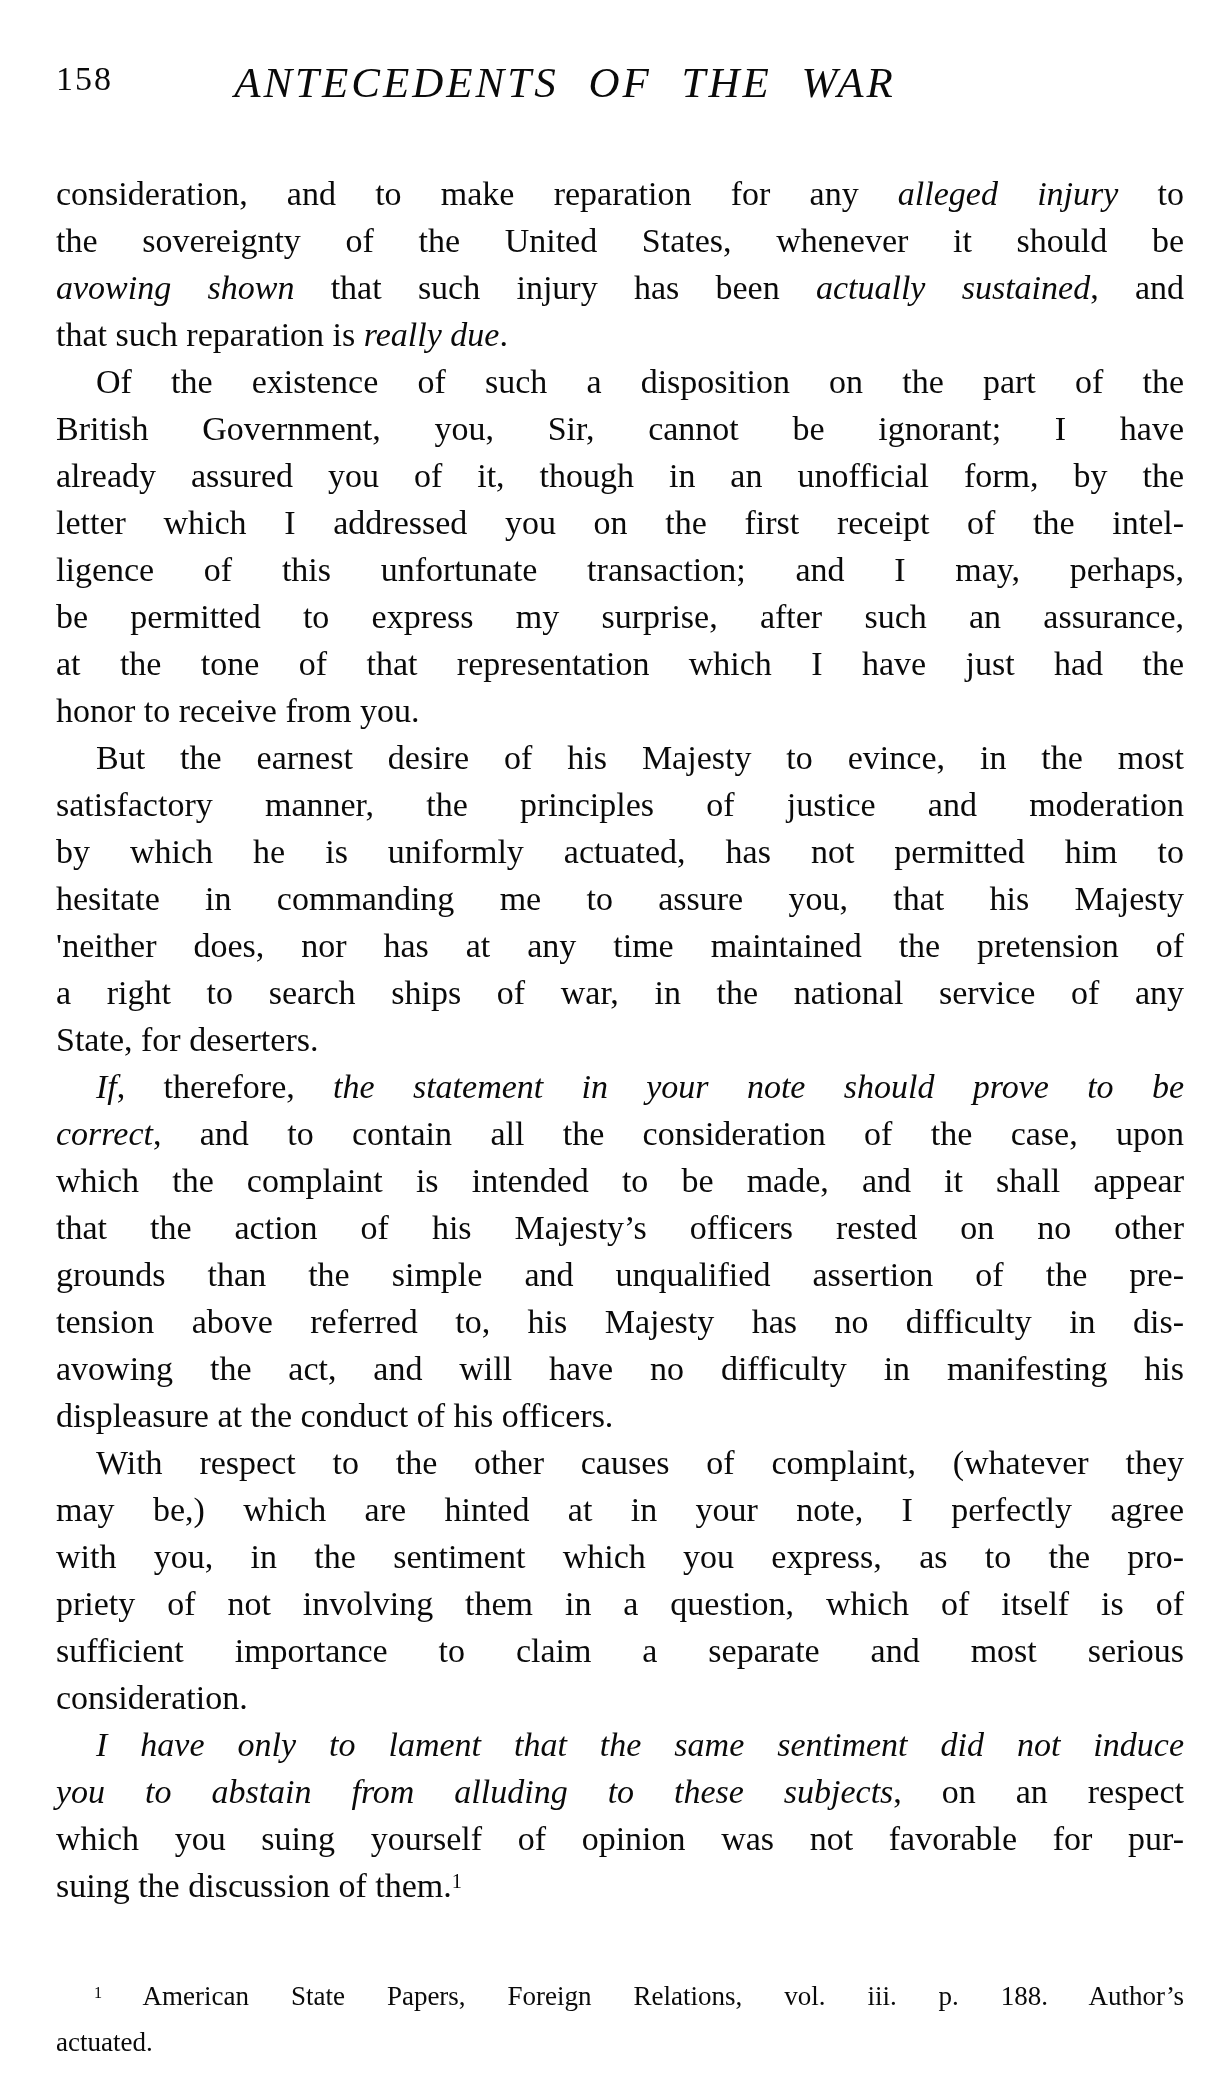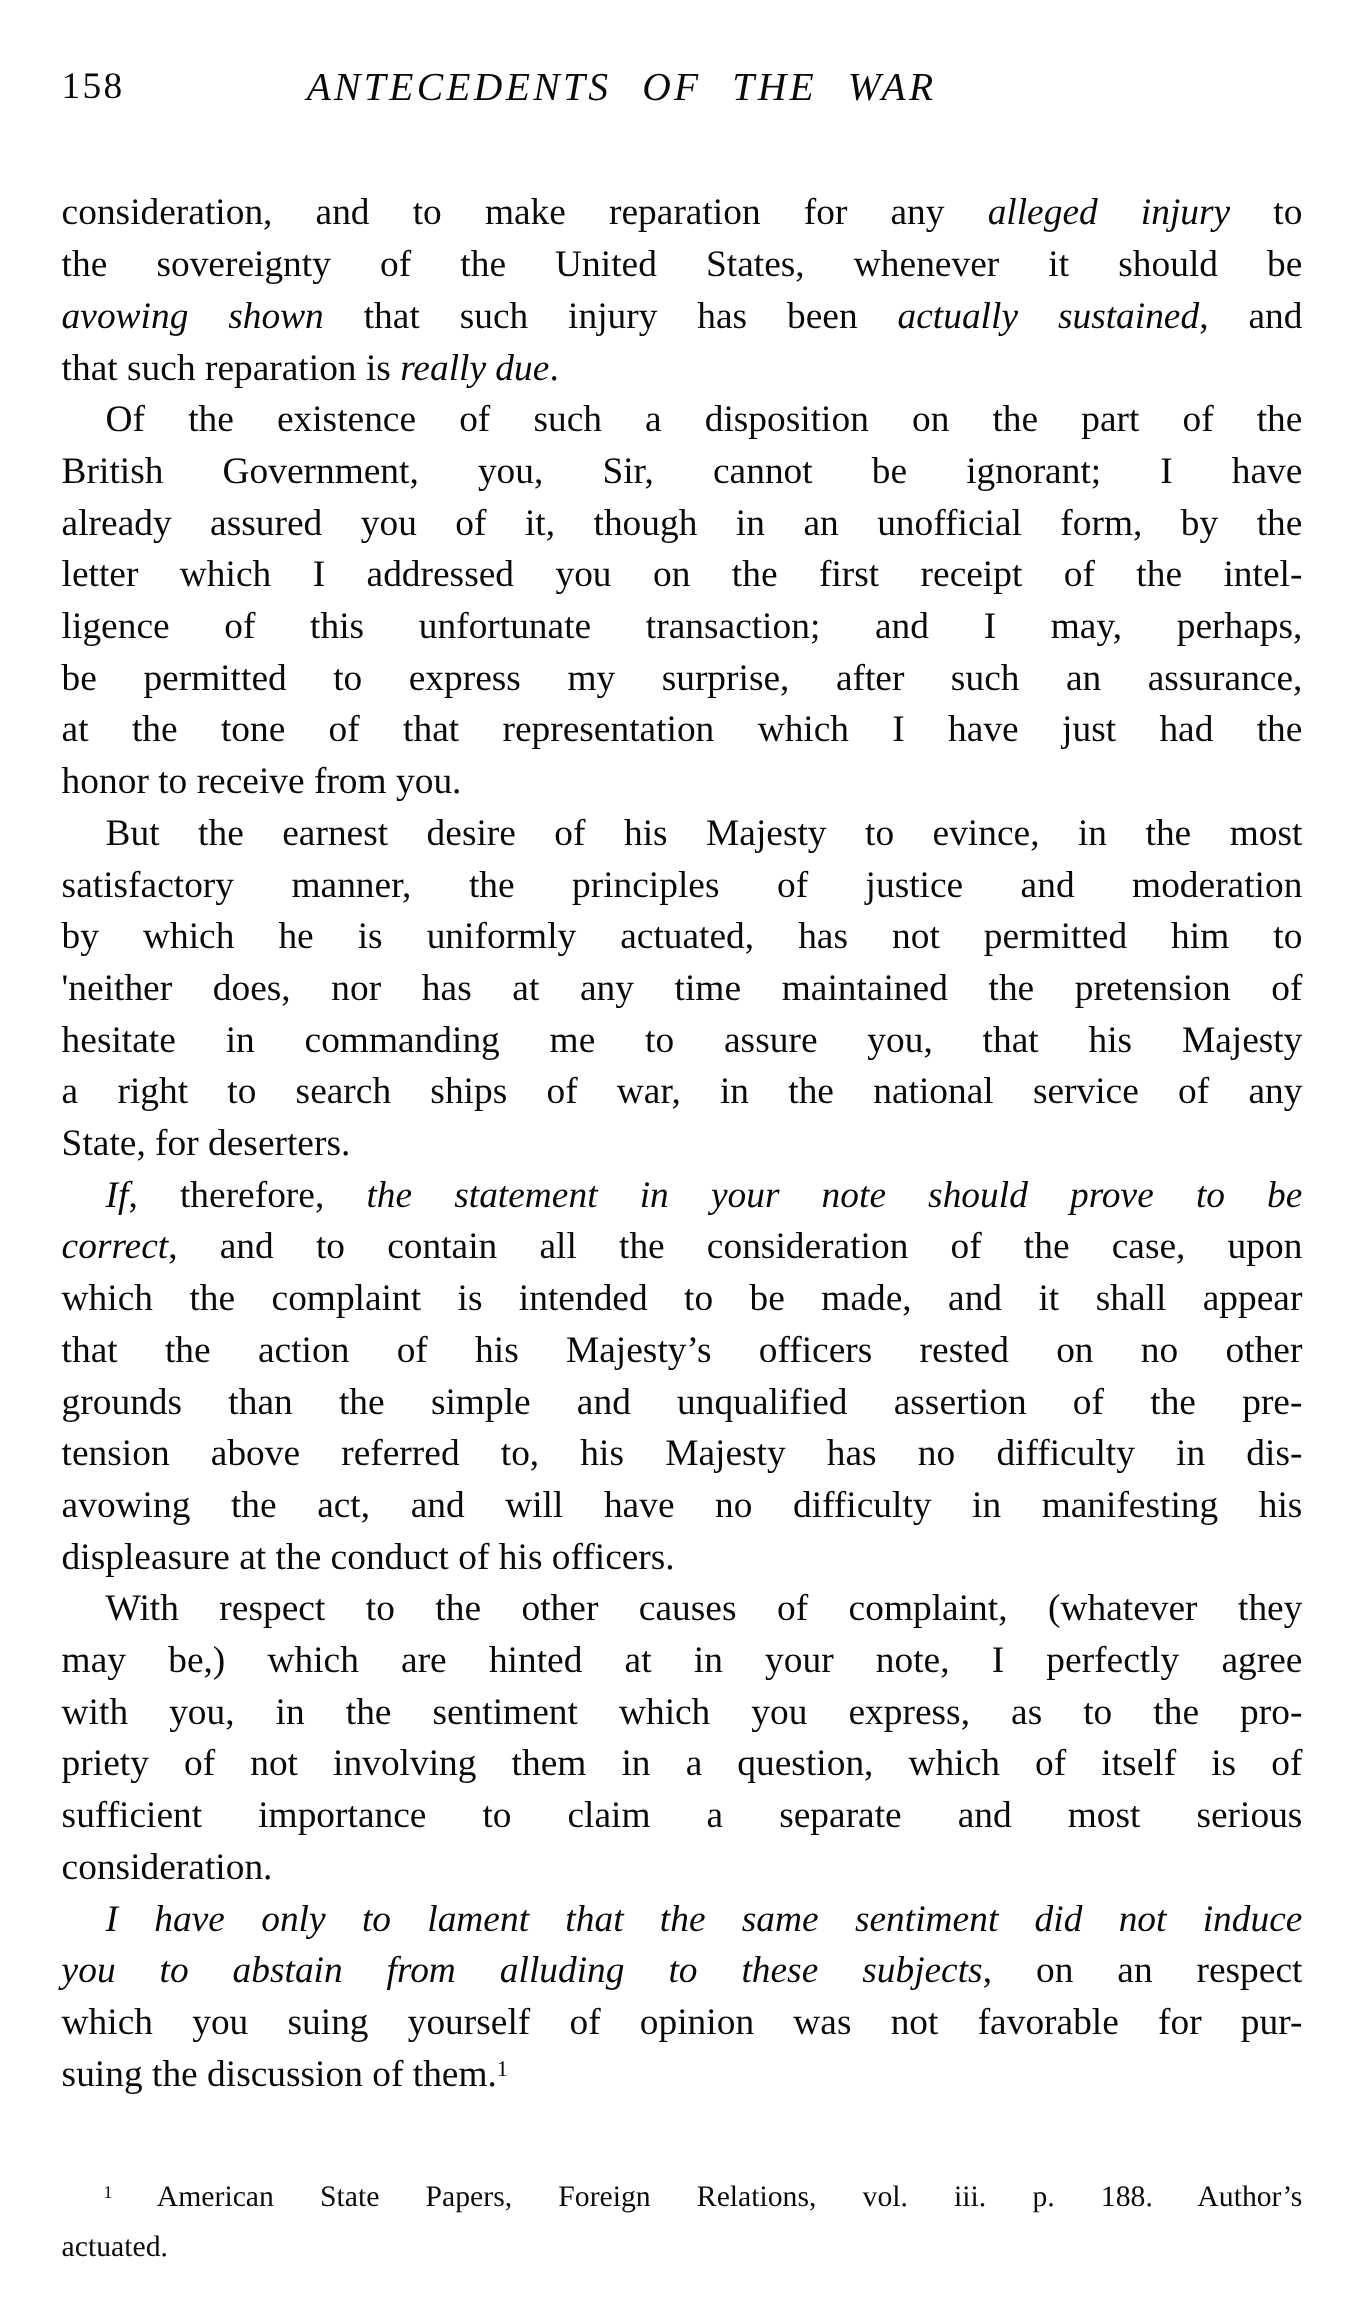--- a/index.html
+++ b/index.html
@@ -32,21 +32,21 @@
     top: 4px;
     font-size: 34px;
     letter-spacing: 2px;
   }
   .running-title {
     position: absolute;
     left: 509px;
     top: 2px;
     transform: translateX(-50%);
     font-style: italic;
-    font-size: 36px;
+    font-size: 43px;
     letter-spacing: 3px;
     word-spacing: 16px;
     white-space: nowrap;
   }
   .body-text {
     margin-top: 62px;
     font-size: 34px;
     line-height: 47px;
   }
   .line {
@@ -96,22 +96,22 @@
       <div class="line"><span>British Government, you, Sir, cannot be ignorant; I have</span></div>
       <div class="line"><span>already assured you of it, though in an unofficial form, by the</span></div>
       <div class="line"><span>letter which I addressed you on the first receipt of the intel-</span></div>
       <div class="line"><span>ligence of this unfortunate transaction; and I may, perhaps,</span></div>
       <div class="line"><span>be permitted to express my surprise, after such an assurance,</span></div>
       <div class="line"><span>at the tone of that representation which I have just had the</span></div>
       <div class="line last"><span>honor to receive from you.</span></div>
       <div class="line indent"><span>But the earnest desire of his Majesty to evince, in the most</span></div>
       <div class="line"><span>satisfactory manner, the principles of justice and moderation</span></div>
       <div class="line"><span>by which he is uniformly actuated, has not permitted him to</span></div>
+      <div class="line"><span>hesitate in commanding me to assure you, that his Majesty</span></div>
       <div class="line"><span>'neither does, nor has at any time maintained the pretension of</span></div>
-      <div class="line"><span>hesitate in commanding me to assure you, that his Majesty</span></div>
       <div class="line"><span>a right to search ships of war, in the national service of any</span></div>
       <div class="line last"><span>State, for deserters.</span></div>
       <div class="line indent"><span class="it">If</span><span>, therefore, </span><span class="it">the statement in your note should prove to be</span></div>
       <div class="line"><span class="it">correct</span><span>, and to contain all the consideration of the case, upon</span></div>
       <div class="line"><span>which the complaint is intended to be made, and it shall appear</span></div>
       <div class="line"><span>that the action of his Majesty’s officers rested on no other</span></div>
       <div class="line"><span>grounds than the simple and unqualified assertion of the pre-</span></div>
       <div class="line"><span>tension above referred to, his Majesty has no difficulty in dis-</span></div>
       <div class="line"><span>avowing the act, and will have no difficulty in manifesting his</span></div>
       <div class="line last"><span>displeasure at the conduct of his officers.</span></div>

